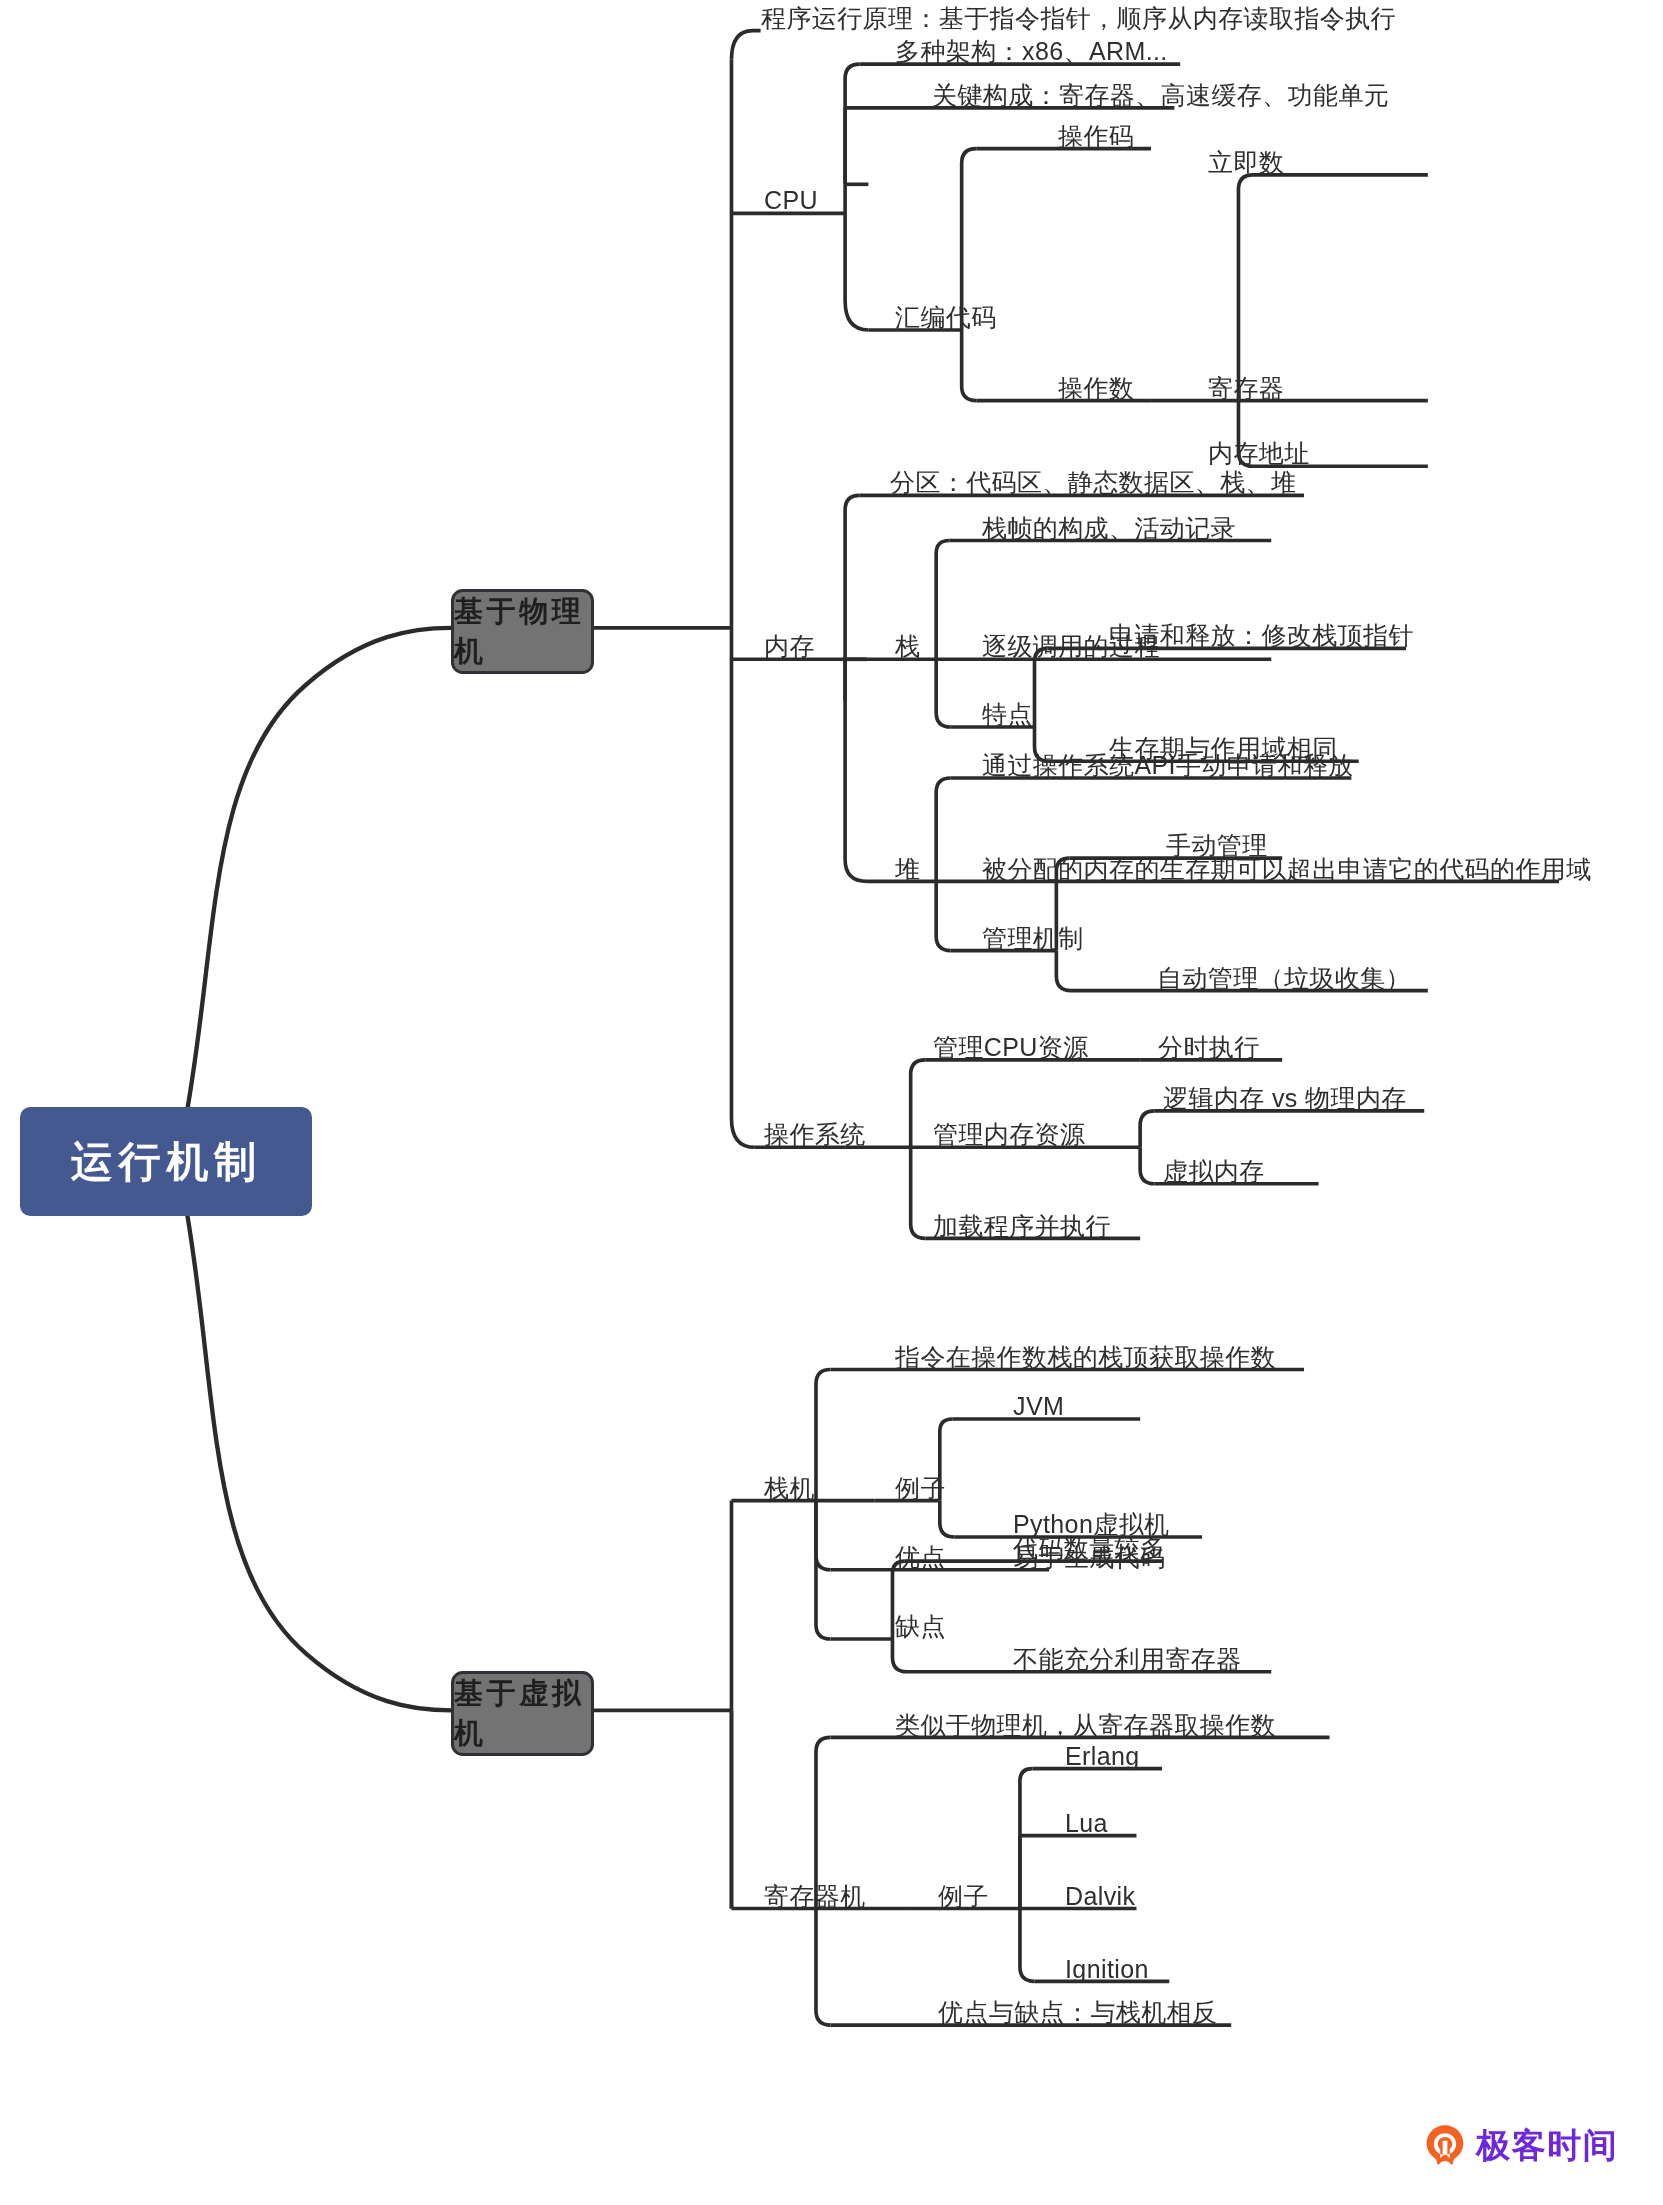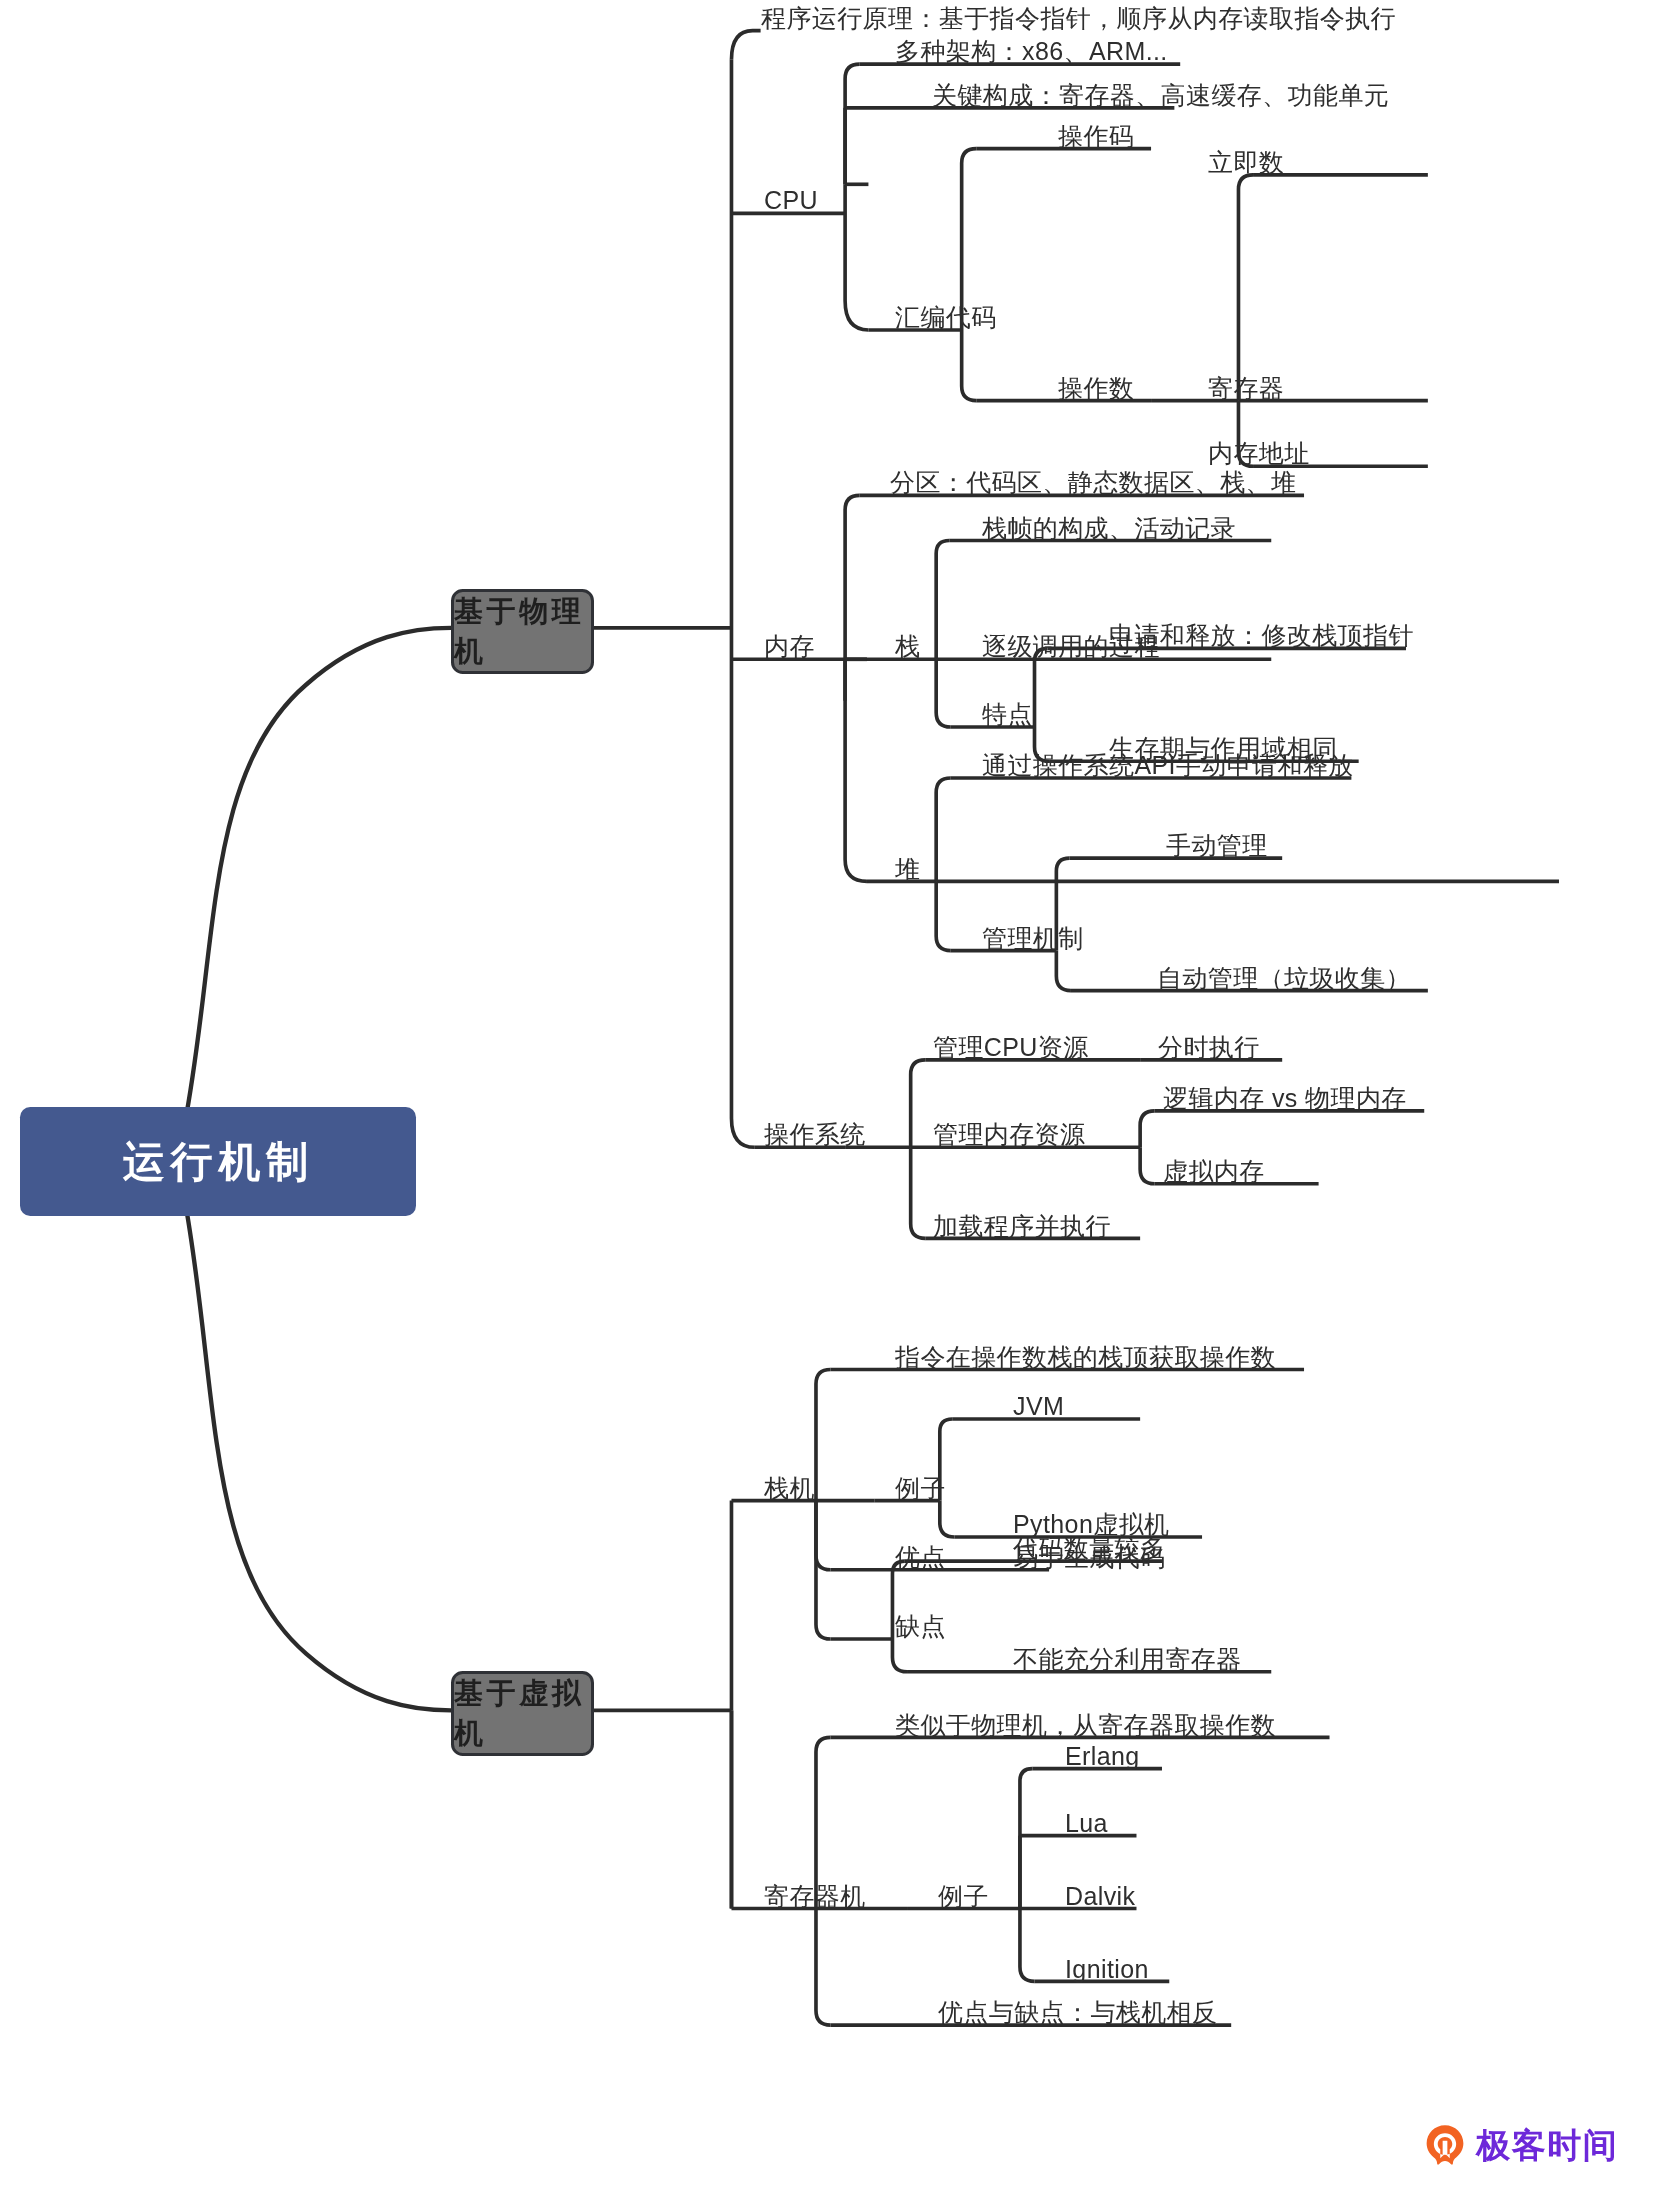--- a/index.html
+++ b/index.html
@@ -218,21 +218,21 @@
       <path d="M1400,2620 L1400,2445 Q1400,2428 1417,2428"></path>
       <path d="M1417,2428 L1595,2428"></path>
       <path d="M1400,2620 L1400,2520 "></path>
       <path d="M1400,2520 L1560,2520"></path>
       <path d="M1400,2620 L1560,2620"></path>
       <path d="M1400,2620 L1400,2700 Q1400,2720 1420,2720"></path>
       <path d="M1420,2720 L1605,2720"></path>
     </g>
   </svg>
 
-  <div class="root-box" style="left:20.4px;top:1107px;width:396px;height:109px;">
+  <div class="root-box" style="left:20.4px;top:1107px;width:292px;height:109px;">
     <span>运行机制</span>
   </div>
 
   <div class="branch-box" style="left:451px;top:589px;width:137px;height:79px;">
     <span>基于物理机</span>
   </div>
 
   <div class="branch-box" style="left:451px;top:1671px;width:137px;height:79px;">
     <span>基于虚拟机</span>
   </div>
@@ -270,20 +270,21 @@
   <div class="node lbl" style="left:982px;top:727px;">特点</div>
 
   <div class="node lbl" style="left:1109px;top:648px;">申请和释放：修改栈顶指针</div>
 
   <div class="node lbl" style="left:1109px;top:761px;">生存期与作用域相同</div>
 
   <div class="node lbl" style="left:895px;top:882px;">堆</div>
 
   <div class="node lbl" style="left:982px;top:778px;">通过操作系统API手动申请和释放</div>
 
+  <div class="node lbl" style="left:982px;top:882px;">被分配的内存的生存期可以超出申请它的代码的作用域</div>
 
   <div class="node lbl" style="left:982px;top:951px;">管理机制</div>
 
   <div class="node lbl" style="left:1157px;top:858px;margin-left:9px;">手动管理</div>
 
   <div class="node lbl" style="left:1157px;top:991px;">自动管理（垃圾收集）</div>
 
   <div class="node lbl" style="left:764px;top:1147px;">操作系统</div>
 
   <div class="node lbl" style="left:933px;top:1060px;">管理CPU资源</div>

